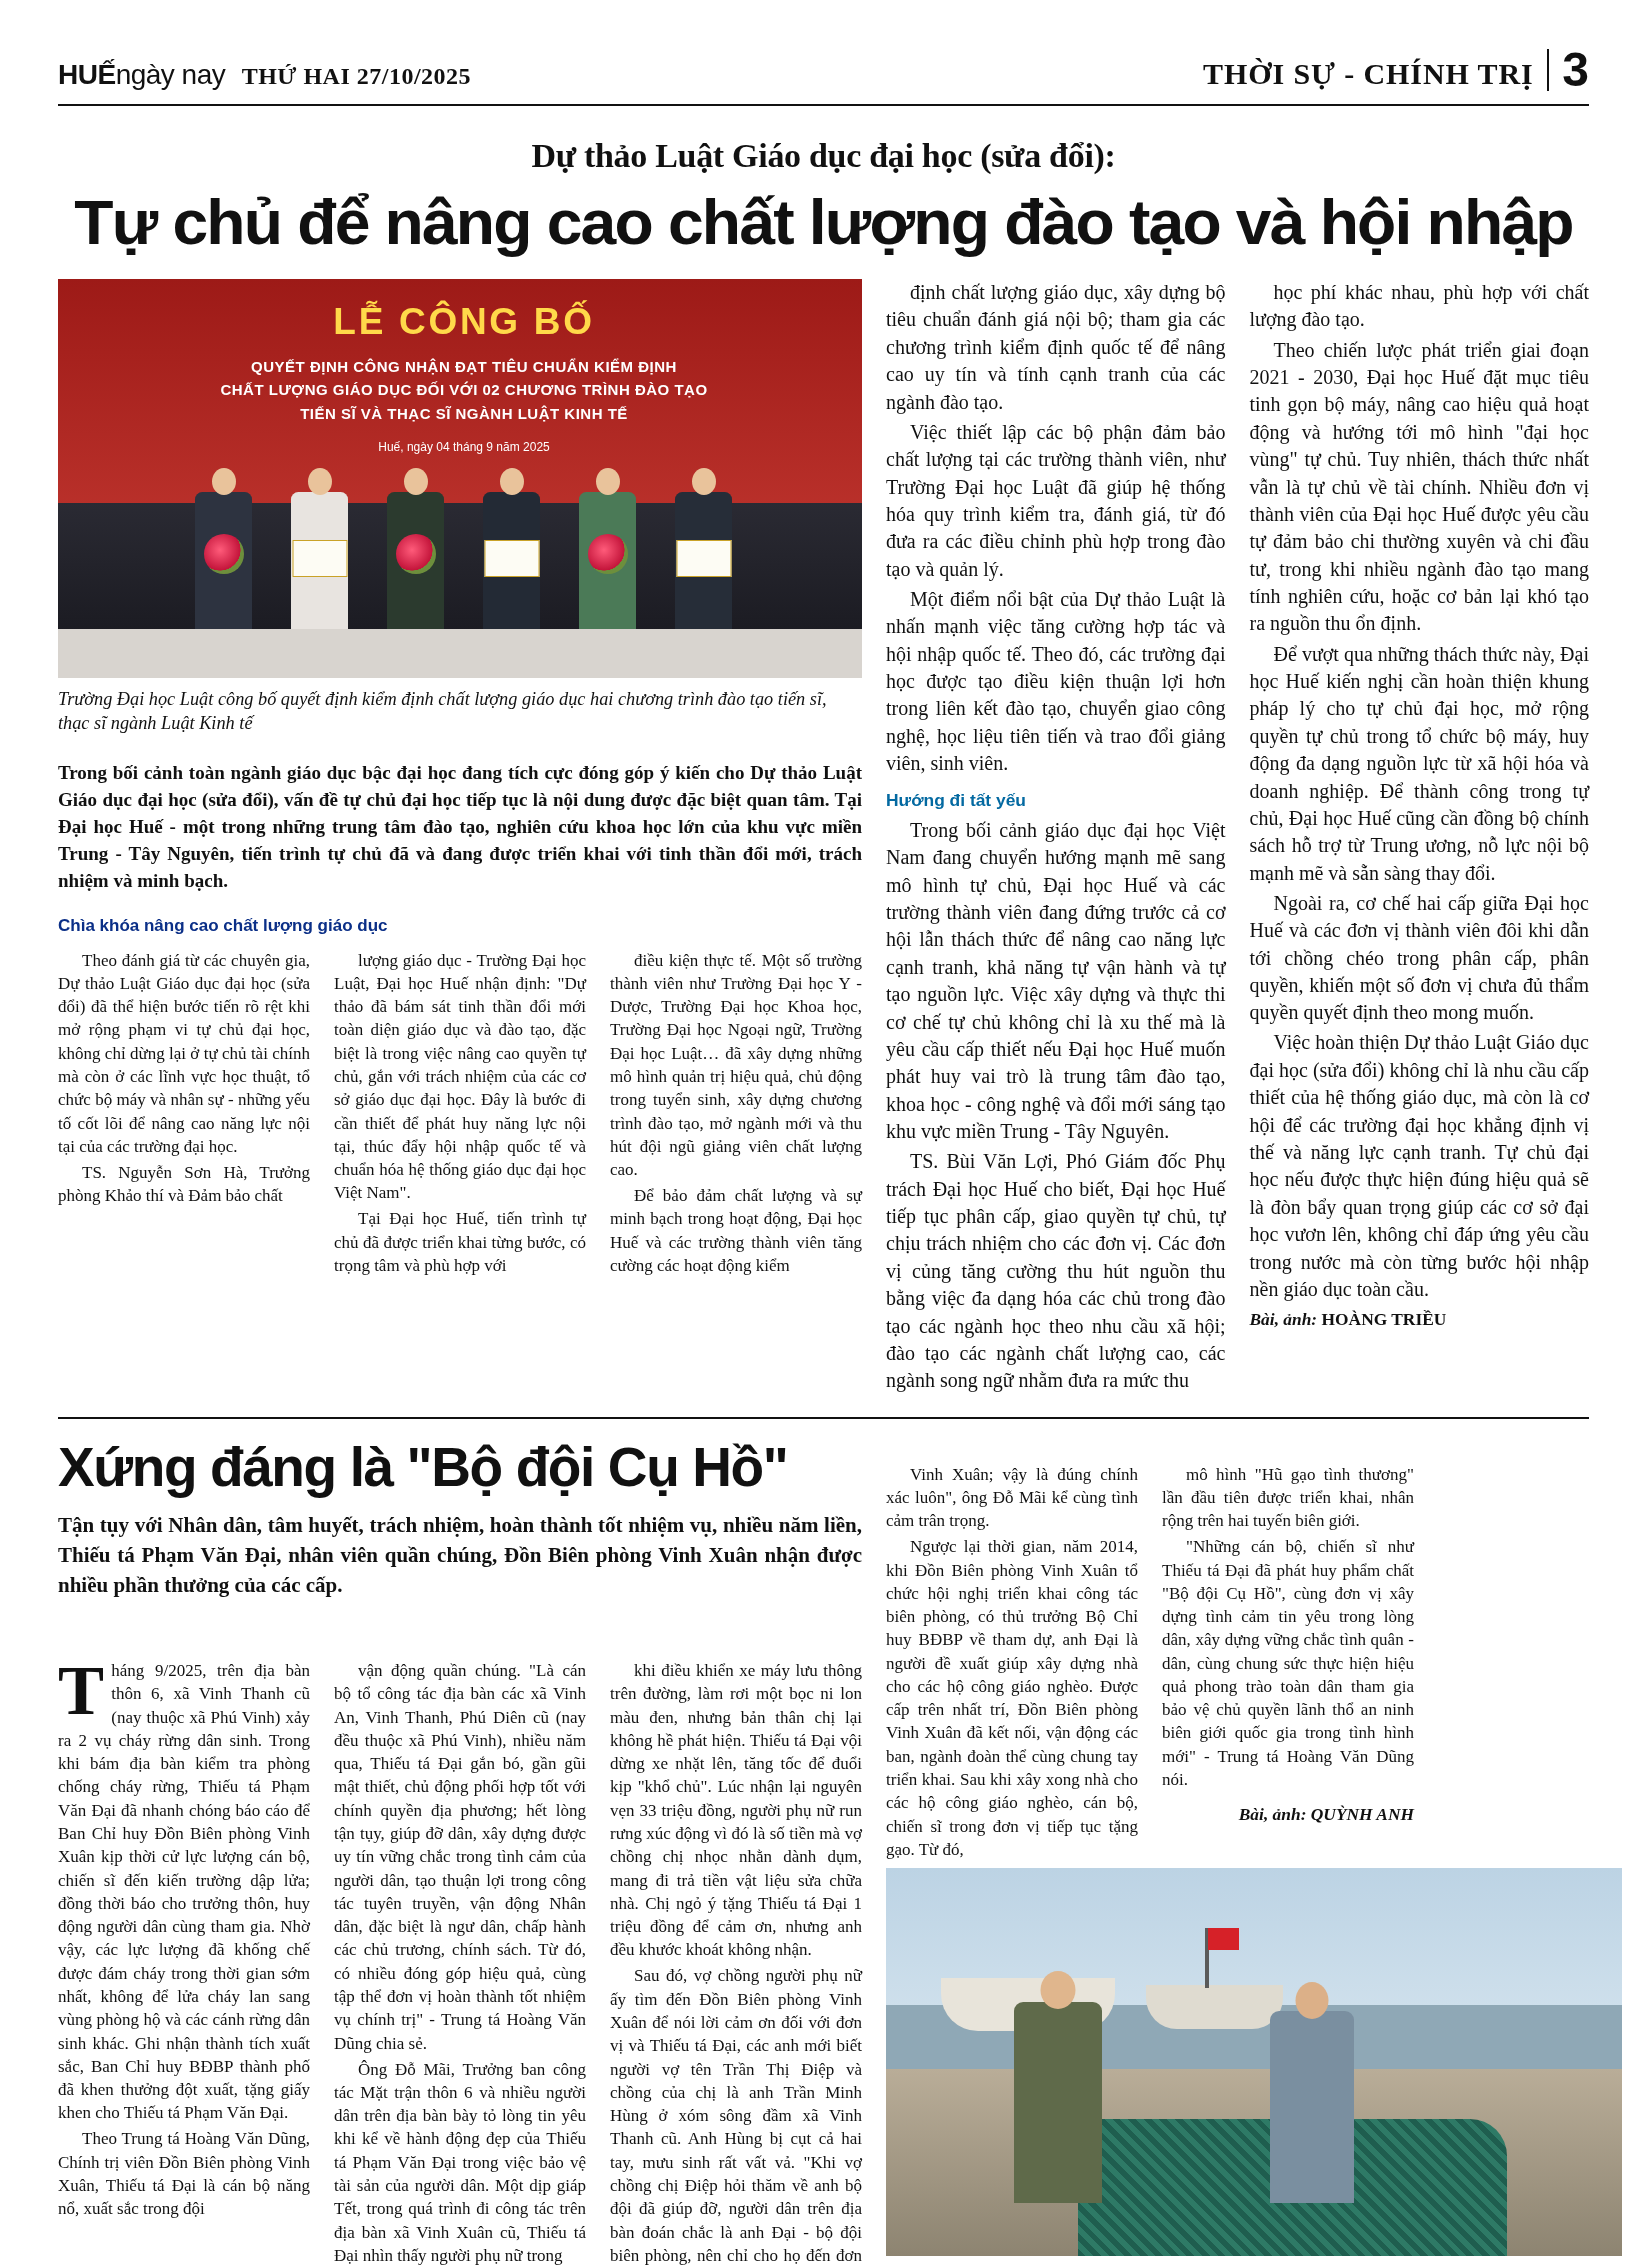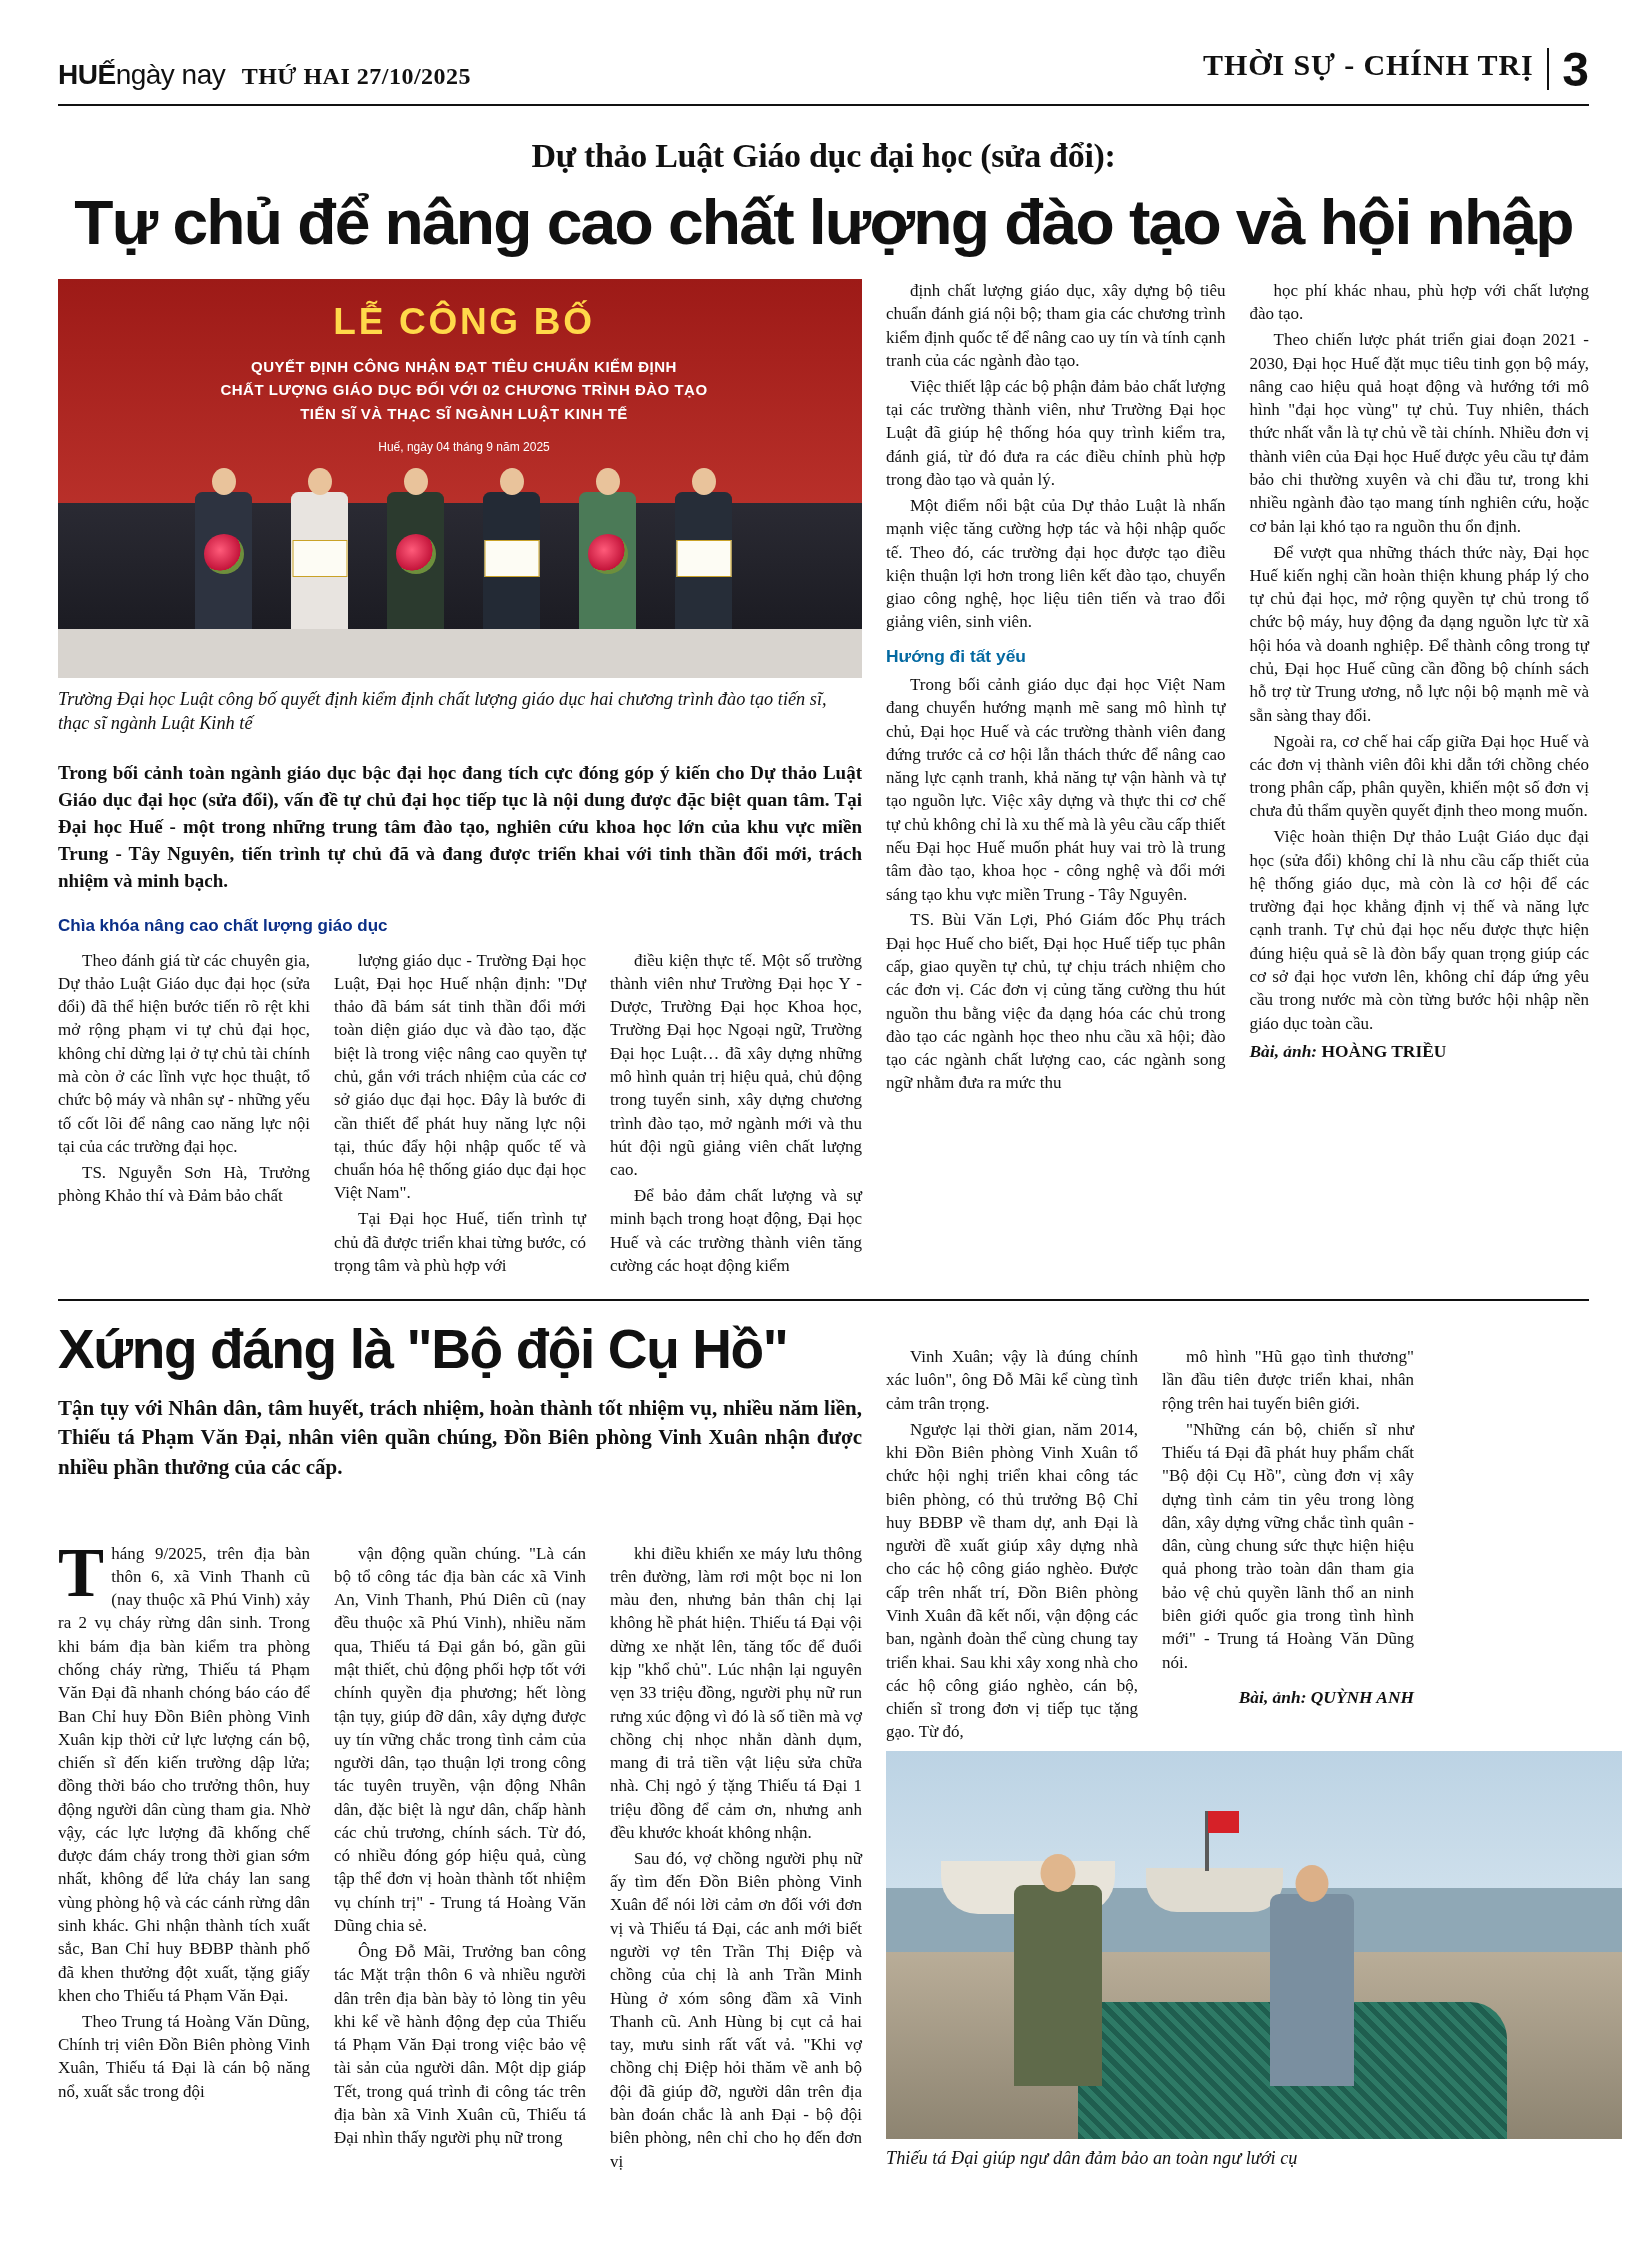--- a/index.html
+++ b/index.html
@@ -31,21 +31,21 @@
     font-size:28px;
     letter-spacing:-0.5px;
   }
   .mast-logo .thin{font-weight:normal;}
   .mast-date{
     font-family:"Liberation Serif", serif;
     font-size:24px;
     font-weight:bold;
     letter-spacing:0.5px;
   }
-  .mast-right{display:flex;align-items:flex-start;gap:13px;}
+  .mast-right{display:flex;align-items:flex-end;gap:13px;}
   .mast-section{
     font-family:"Liberation Serif", serif;
     font-size:30px;
     font-weight:bold;
     letter-spacing:0.9px;
   }
   .mast-divider{
     width:2.7px;height:42px;background:#111;
   }
   .mast-pagenum{
@@ -155,21 +155,21 @@
   }
   .cols3{
     display:flex;gap:24px;margin-top:12.8px;
   }
   .col{width:252px;}
   p.t{
     font-size:17px;line-height:1.37;text-align:justify;margin:0 0 0 0;
     text-indent:24px;
   }
   p.t + p.t{margin-top:2.7px;}
-  .mid-col p.t, .right-col p.t{font-size:17px;}
+  .mid-col p.t, .right-col p.t{font-size:20px;}
   .byline{
     font-weight:bold;font-style:italic;font-size:17.4px;margin-top:6px;
   }
   .byline b{font-style:normal;}
 
   
   .hr-thick{border-top:2.7px solid #111;margin:22px 0 0 0;}
 
   
   .headline2{

